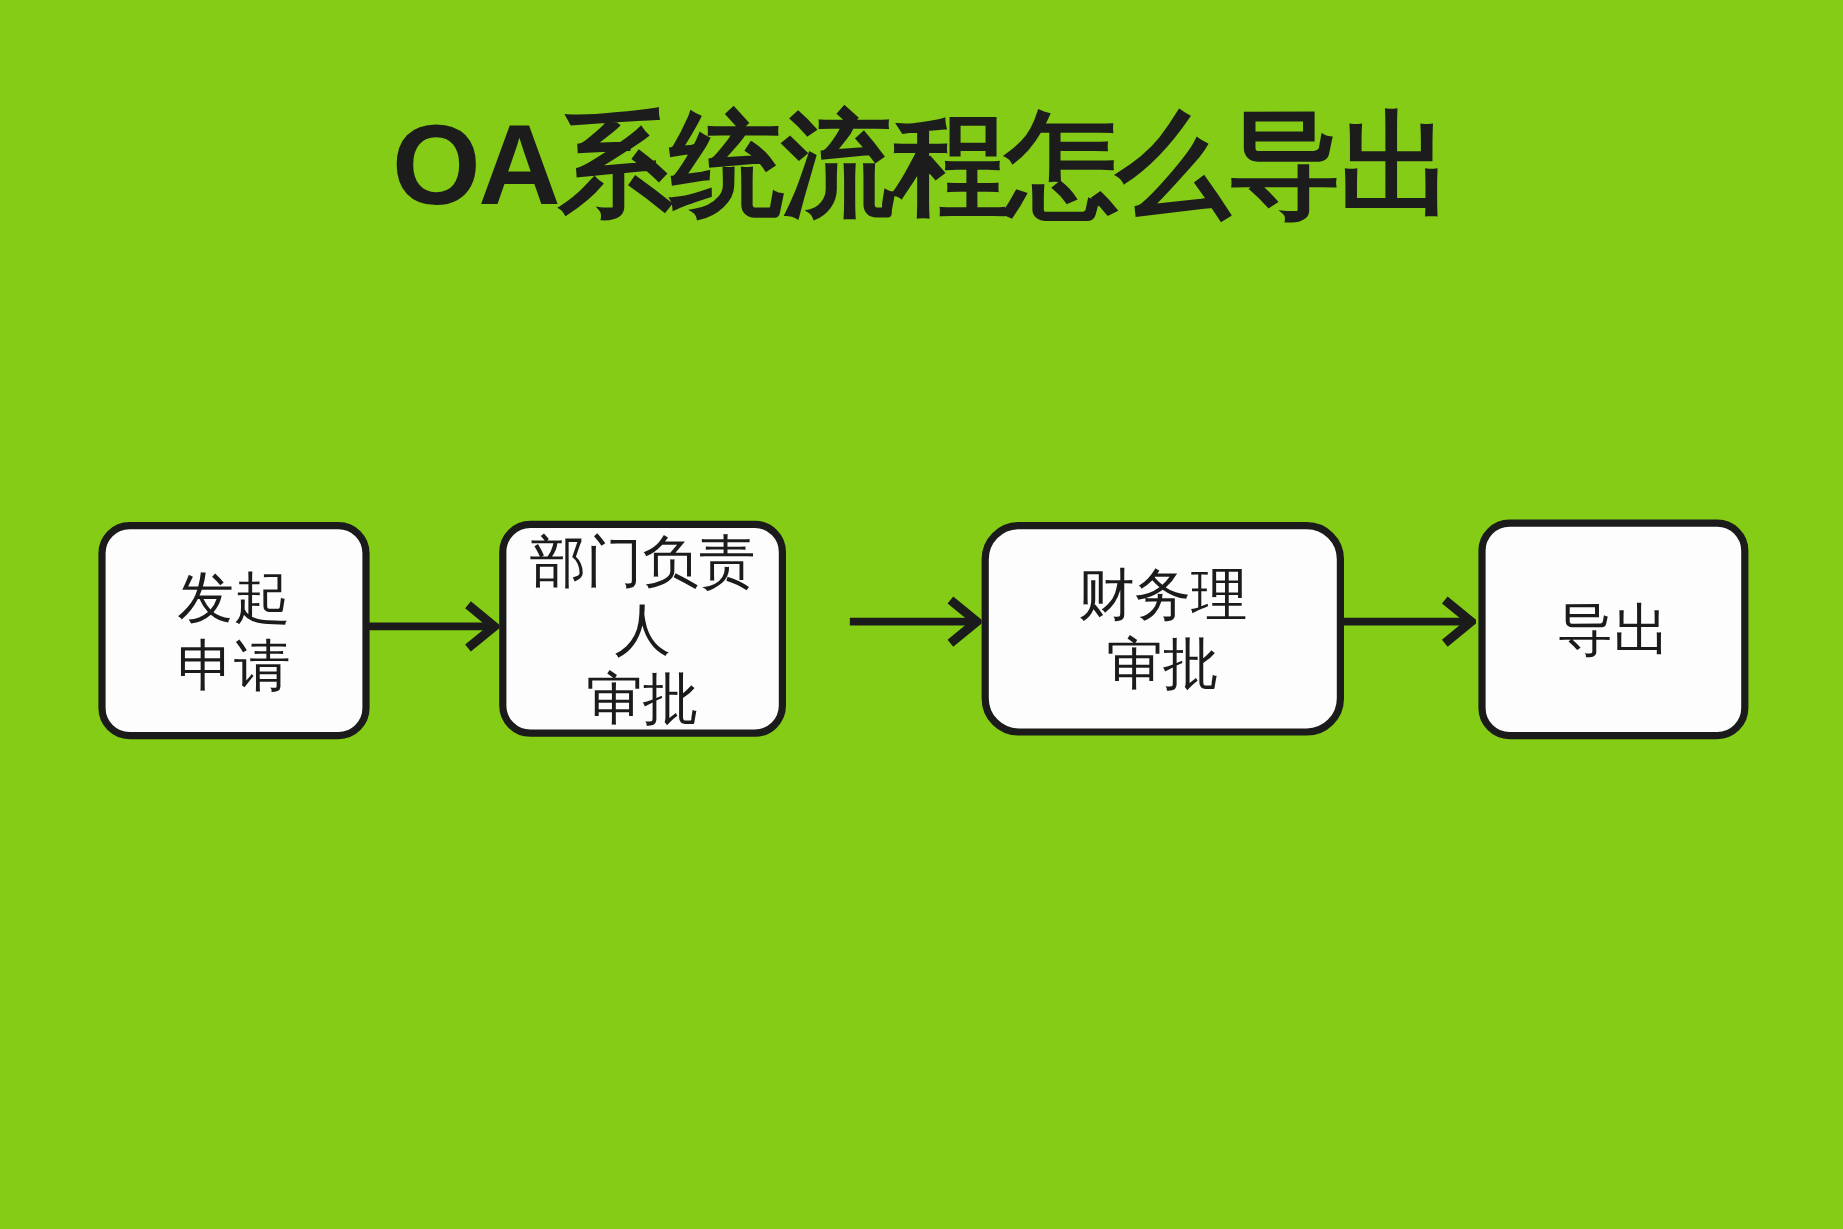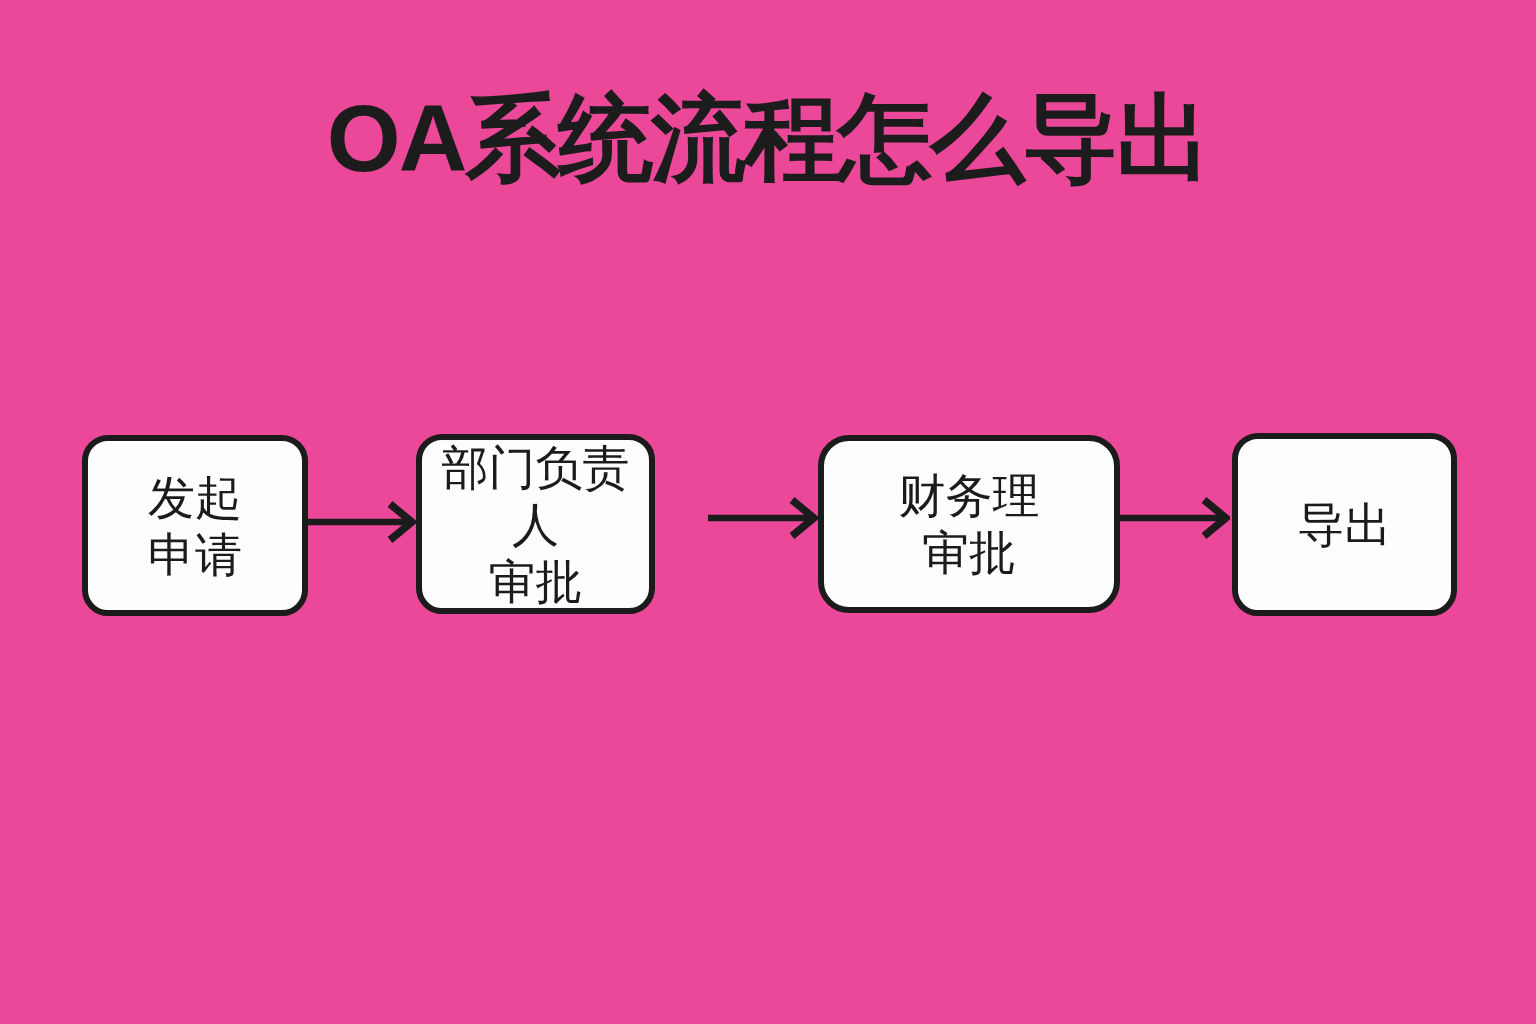--- a/index.html
+++ b/index.html
@@ -5,21 +5,21 @@
   html, body {
     margin: 0;
     padding: 0;
     background: #ffffff;
     font-family: "Liberation Sans", "DejaVu Sans", sans-serif;
   }
   .canvas {
     position: relative;
     width: 1536px;
     height: 1024px;
-    background: #ec4899;
+    background: #84cc16;
     overflow: hidden;
   }
   .diagram-title {
     position: absolute;
     top: 86px;
     left: 0;
     width: 100%;
     margin: 0;
     text-align: center;
     font-size: 95px;

